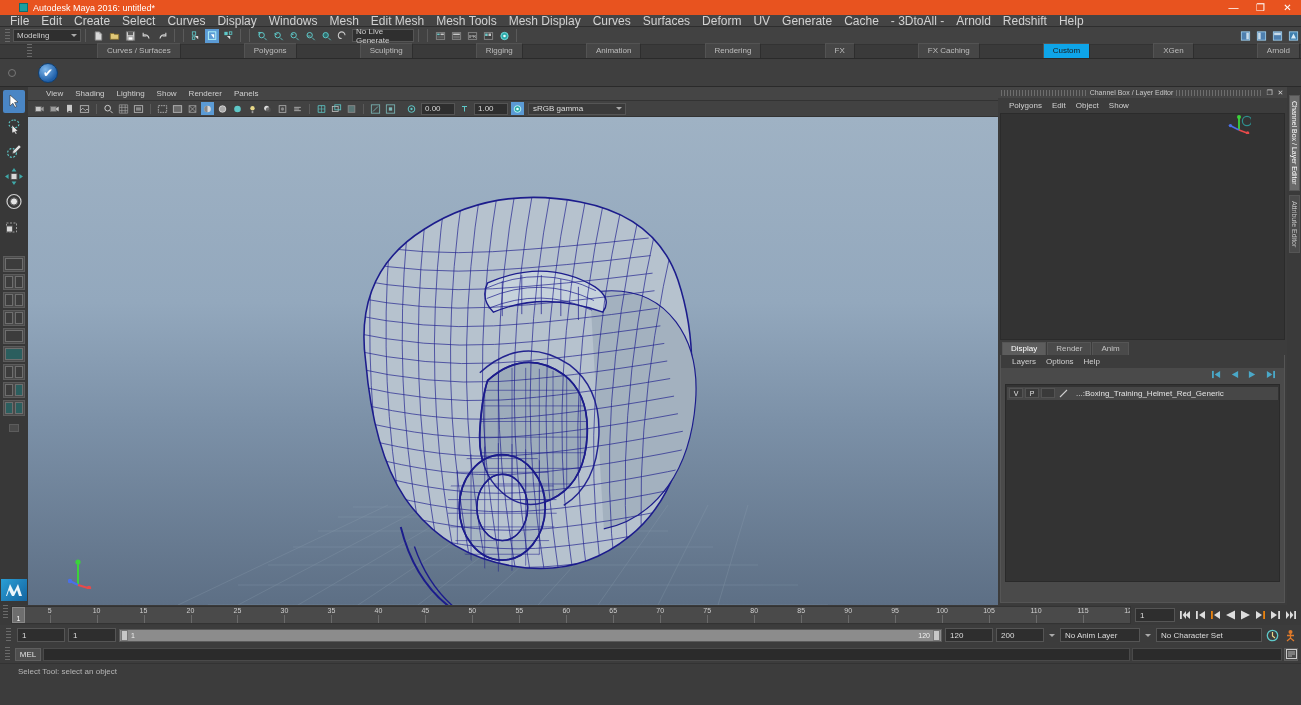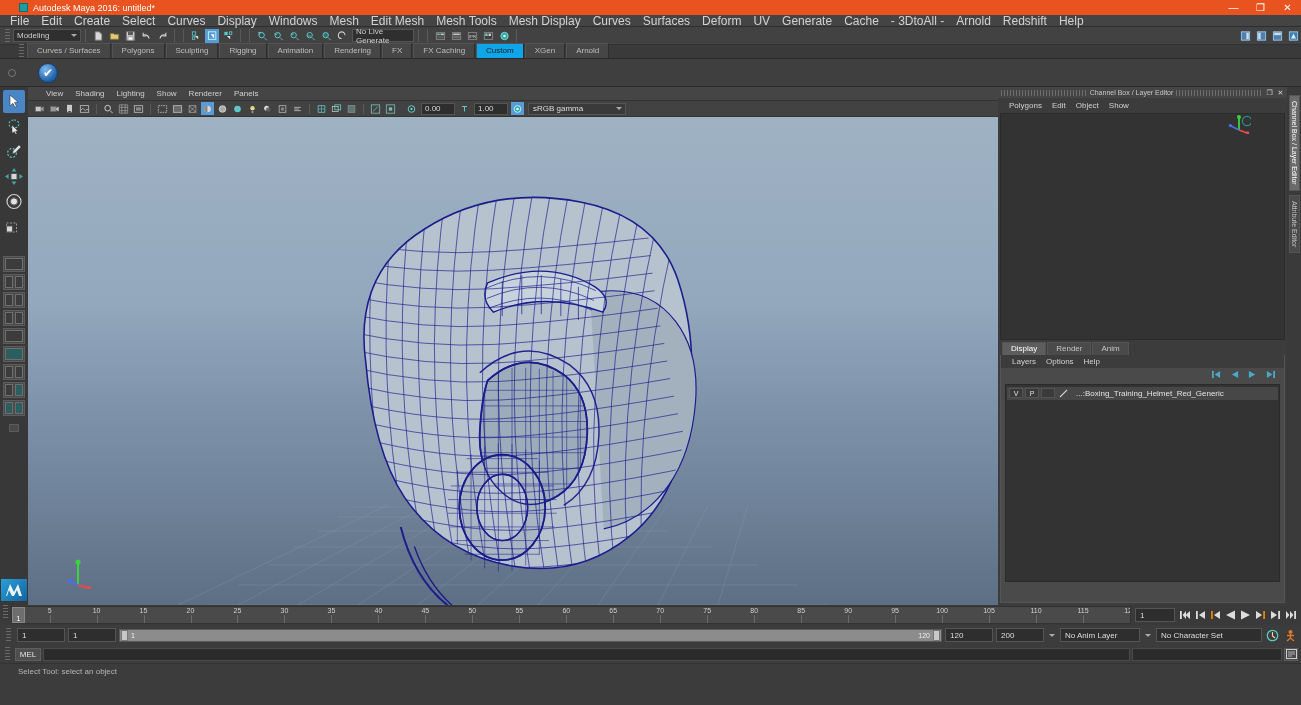--- a/index.html
+++ b/index.html
@@ -32,21 +32,21 @@
   .combo .arw { position:absolute; right:3px; border-left:3px solid transparent;
     border-right:3px solid transparent; border-top:3px solid #aaa; }
   .sep { width:1px; height:13px; background:#5a5a5a; margin:0 4px; flex:none; }
   .tbtn { width:14px; height:14px; margin:0 1px; flex:none; position:relative;
     display:flex; align-items:center; justify-content:center; }
   .tbtn.on { background:#5b9bd5; }
   .ic { width:11px; height:10px; display:block; }
 
   
   #shelftabs { height:14px; background:#3a3a3a; display:flex; align-items:flex-end;
-    padding-left:16px; border-bottom:1px solid #2a2a2a; }
+    padding-left:24px; border-bottom:1px solid #2a2a2a;justify-content:space-between; }
   #shelftabs .stab { font-size:8px; padding:2px 9px 2px; color:#bdbdbd;
     background:#464646; margin-right:1px; border-top:1px solid #535353;
     border-left:1px solid #535353; border-right:1px solid #2e2e2e; line-height:10px; }
   #shelftabs .stab.act { background:#0ea5e9; color:#1c1c1c; }
   #shelfbar { height:28px; background:#3f3f3f; display:flex; align-items:center;
     padding-left:8px; border-bottom:1px solid #2a2a2a; }
   .shelf-ico { width:20px; height:20px; border-radius:50%; margin-left:22px;
     background:radial-gradient(circle at 35% 30%,#7fb8ec,#1f5fa8 70%);
     border:1px solid #0f3f72; display:flex; align-items:center; justify-content:center;
     color:#fff; font-size:12px; }

